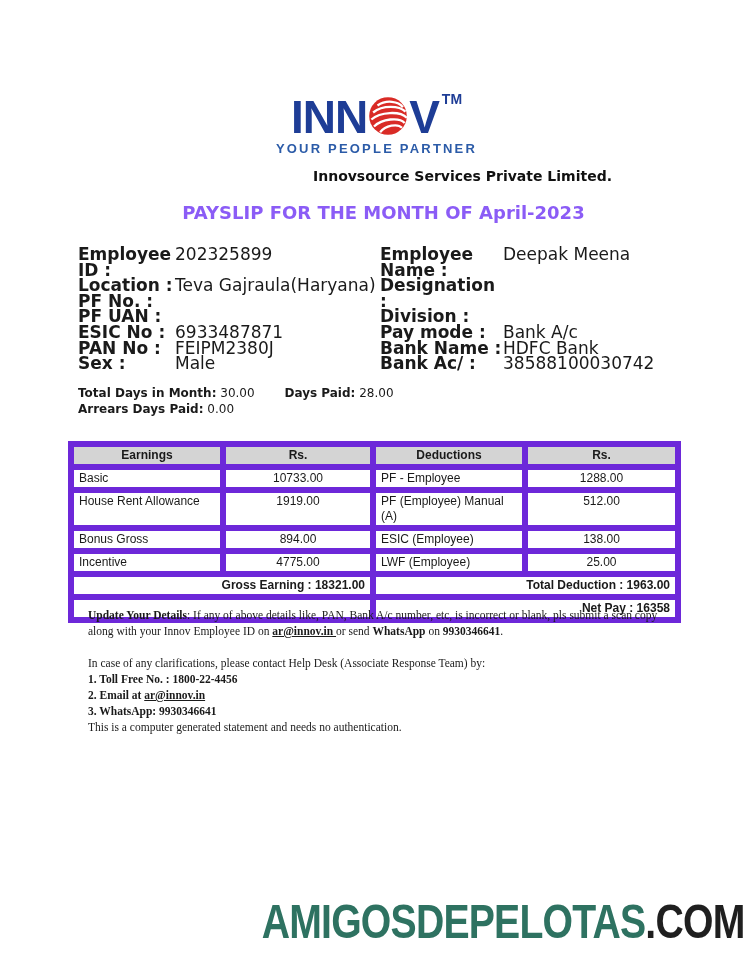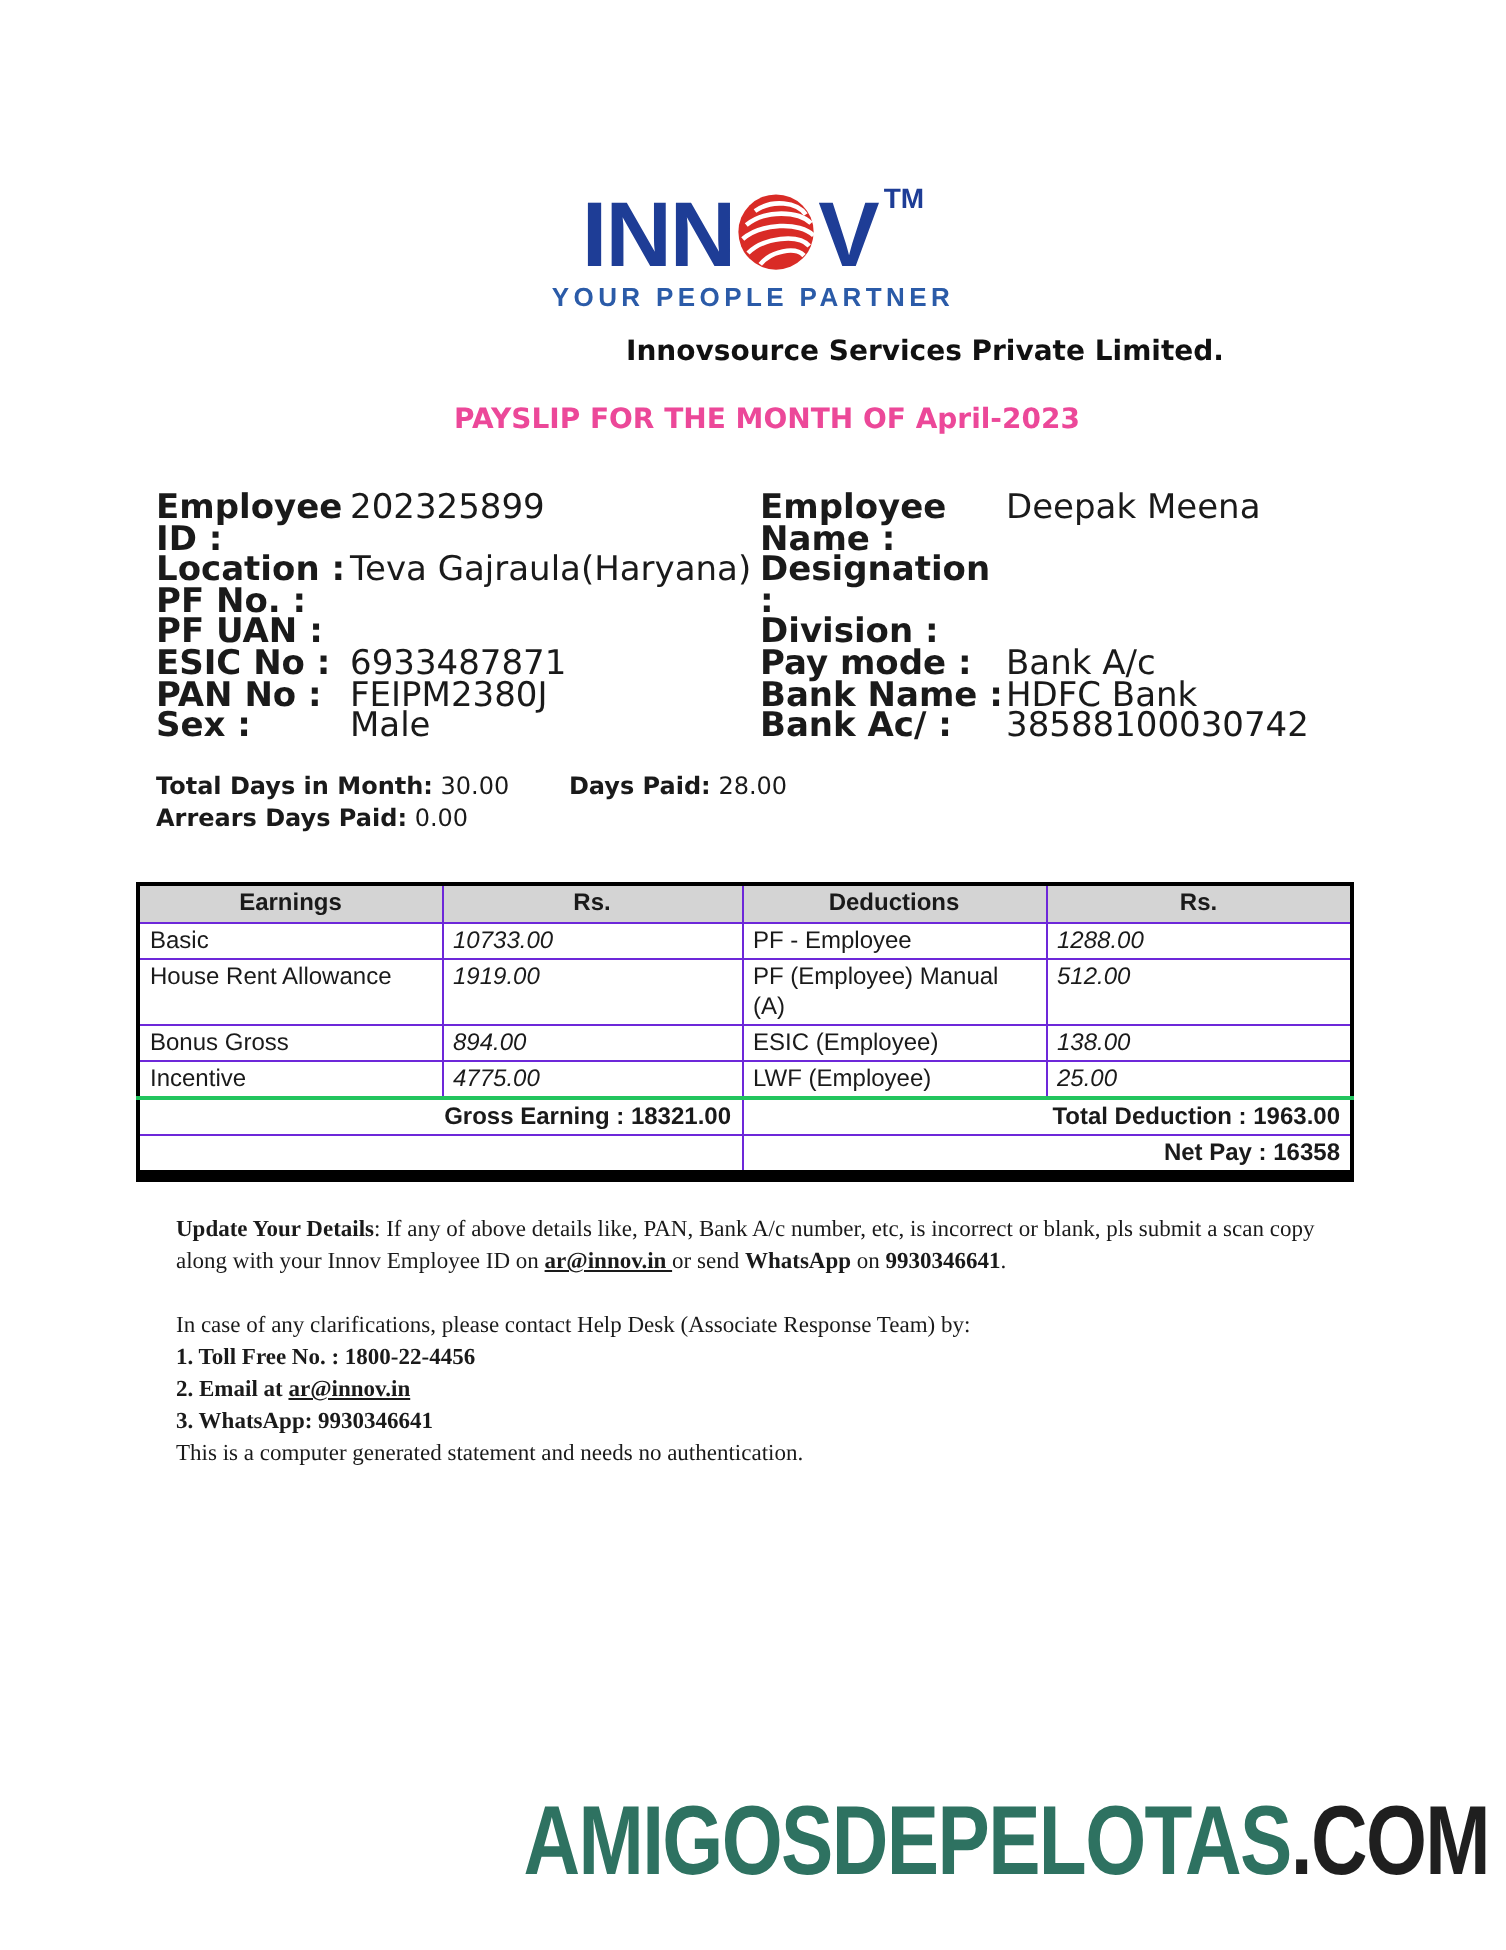--- a/index.html
+++ b/index.html
@@ -26,21 +26,21 @@
     font-size:13px; font-weight:bold; letter-spacing:2.2px; color:#2b5ba8;
   }
 
   
   .company-name {
     position:absolute; top:168px; left:172px; right:0; text-align:center;
     font-size:14px; font-weight:bold; color:#111;
   }
   .payslip-title {
     position:absolute; top:202px; left:14px; right:0; text-align:center;
-    font-size:14px; font-weight:bold; color:#ec4899;
+    font-size:18px; font-weight:bold; color:#8b5cf6;
   }
 
   
   .details-col { position:absolute; top:247px; font-size:17px; line-height:15.6px; }
   .details-left  { left:78px;  }
   .details-right { left:380px; }
   .detail-row { display:flex; }
   .detail-label { font-weight:bold; }
   .details-left  .detail-label { width:97px;  }
   .details-right .detail-label { width:123px; }
@@ -52,26 +52,26 @@
   .days-paid-group { margin-left:26px; }
 
   
   table.salary {
     position:absolute; top:441px; left:68px; width:607px;
     border-collapse:collapse; table-layout:fixed;
     font-family:"Liberation Sans", sans-serif; font-size:12px; color:#1a1a1a;
     border:2px solid #000; border-bottom:6px solid #000;
   }
   table.salary th, table.salary td {
-    border:1px solid #6d28d9; padding:1px 5px; vertical-align:top; line-height:15px;
+    border:6px solid #6d28d9; padding:1px 5px; vertical-align:top; line-height:15px;
   }
   table.salary th {
     background:#d4d4d4; font-weight:bold; text-align:center; height:19px;
   }
-  td.amt { text-align:left;font-style:italic; }
+  td.amt { text-align:center; }
   td.name { text-align:left; white-space:pre-line; }
   tr.totals td { border-top:2px solid #22c55e; font-weight:bold; text-align:right;padding-left:23px; }
   tr.netpay td { font-weight:bold; text-align:right; }
 
   
   .notes {
     position:absolute; top:607px; left:88px; width:588px;
     font-family:"Liberation Sans", sans-serif; font-size:11.5px;
     line-height:16px; color:#1a1a1a;
   }

